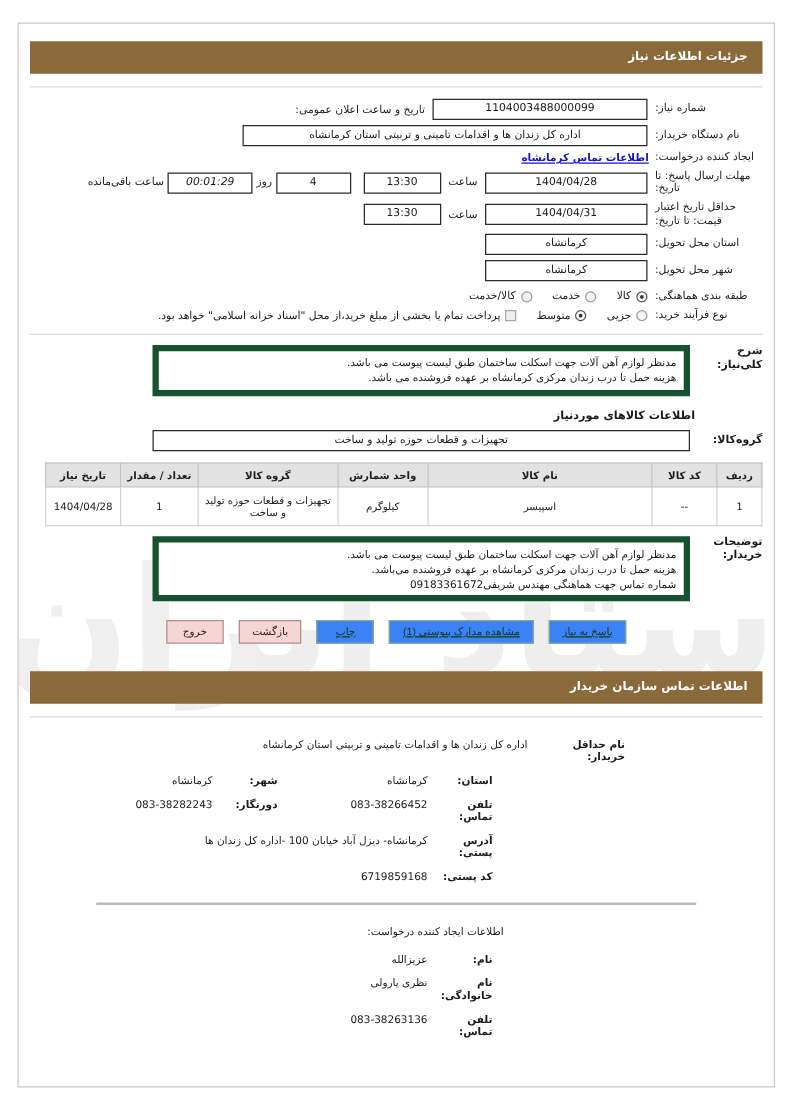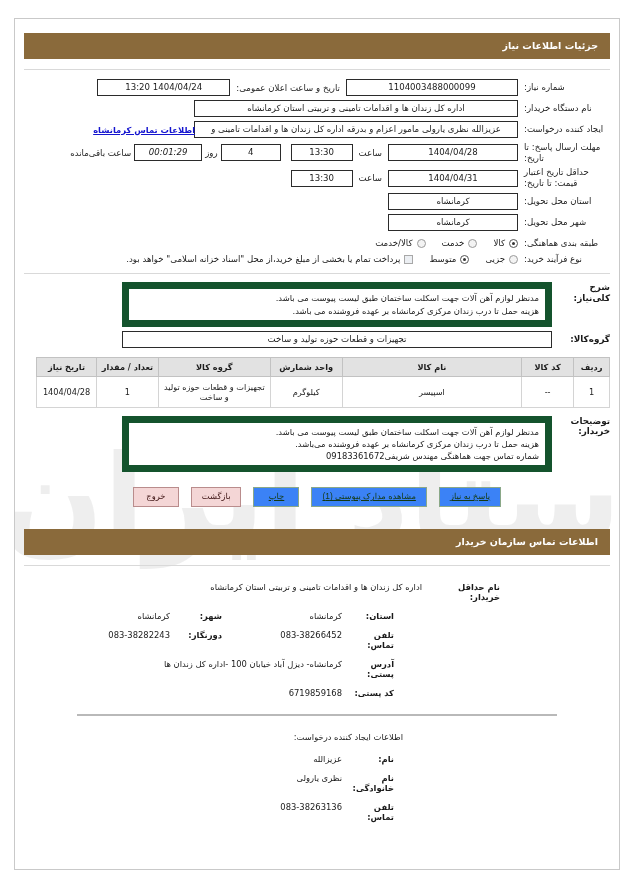--- a/index.html
+++ b/index.html
@@ -140,21 +140,21 @@
   }
   .chk {
     width: 9px; height: 9px;
     border: 1px solid #a8a8a8;
     background: #eceff3;
     display: inline-block;
   }
 
   
   .area {
-    border: 7px solid #14532d;
+    border: 5px solid #14532d;
     background: #fff;
     width: 430px;
     padding: 3px 6px;
     font-size: 8.4px;
     line-height: 1.45;
     text-align: right;
   }
   .lbl-strong {
     font-weight: bold;
     font-size: 8.8px;
@@ -264,31 +264,29 @@
 
     <div class="section-bar">جزئیات اطلاعات نیاز</div>
     <div class="hdr-rule"></div>
 
     <div style="height:7px"></div>
 
     <div class="frow">
       <div class="lbl">شماره نیاز:</div>
       <div class="box wide">1104003488000099</div>
       <div class="inline-lbl">تاریخ و ساعت اعلان عمومی:</div>
-      <div class="box med">1404/04/24 13:20</div>
     </div>
 
     <div class="frow">
       <div class="lbl">نام دستگاه خریدار:</div>
       <div class="box long">اداره کل زندان ها و اقدامات تامینی و تربیتی استان کرمانشاه</div>
     </div>
 
     <div class="frow">
       <div class="lbl">ایجاد کننده درخواست:</div>
-      <div class="box long2">عزیزالله نظری یارولی مامور اعزام و بدرقه اداره کل زندان ها و اقدامات تامینی و</div>
       <a class="link link-overlap" href="#">اطلاعات تماس کرمانشاه</a>
     </div>
 
     <div class="frow">
       <div class="lbl">مهلت ارسال پاسخ: تا تاریخ:</div>
       <div class="box date">1404/04/28</div>
       <div class="inline-lbl">ساعت</div>
       <div class="box time">13:30</div>
       <div style="width:10px"></div>
       <div class="box days">4</div>
@@ -353,20 +351,21 @@
     <div class="hdr-rule" style="margin-top:7px"></div>
 
     <div class="frow" style="align-items:flex-start;padding-top:8px">
       <div class="lbl-strong">شرح کلی‌نیاز:</div>
       <div class="area">
         <div>مدنظر لوازم آهن آلات جهت اسکلت ساختمان طبق لیست پیوست می باشد.</div>
         <div>هزینه حمل تا درب زندان مرکزی کرمانشاه بر عهده فروشنده می باشد.</div>
       </div>
     </div>
 
+    <div class="sub-head">اطلاعات کالاهای موردنیاز</div>
 
     <div class="frow">
       <div class="lbl-strong">گروه‌کالا:</div>
       <div class="box" style="width:430px">تجهیزات و قطعات حوزه تولید و ساخت</div>
     </div>
 
     <table class="items">
       <thead>
         <tr>
           <th style="width:36px">ردیف</th>

